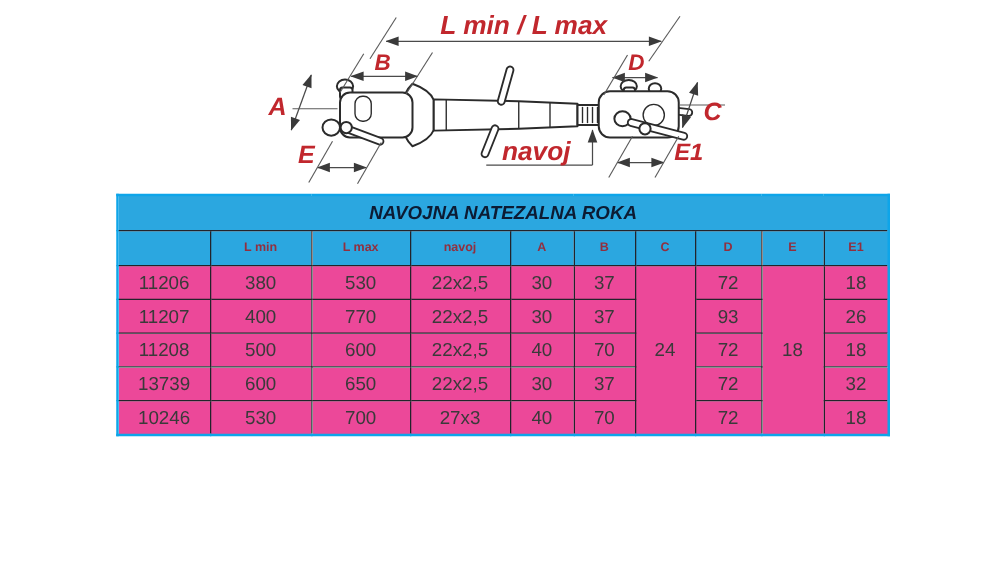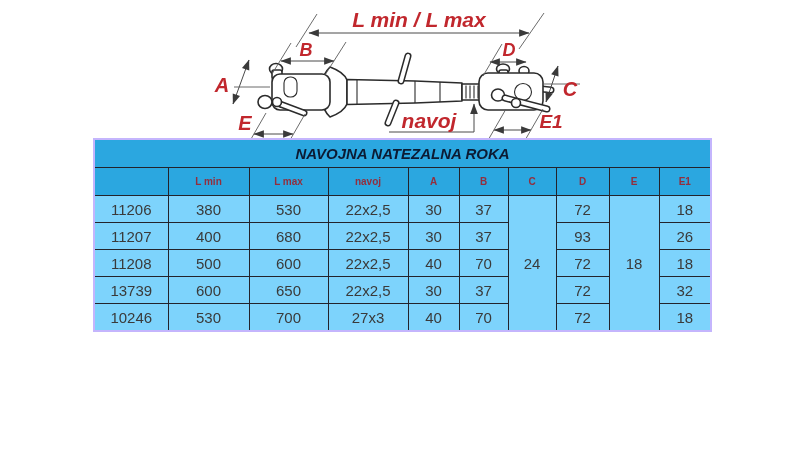--- a/index.html
+++ b/index.html
@@ -9,29 +9,29 @@
   #diagram{position:absolute;left:0;top:0;}
   .part{stroke:#2b2b2b;stroke-width:1.6;fill:#ffffff;stroke-linejoin:round;}
   .part-thin{stroke:#2b2b2b;stroke-width:1.1;fill:none;}
   .rod-out{stroke:#2b2b2b;stroke-width:7;stroke-linecap:round;fill:none;}
   .rod-in{stroke:#ffffff;stroke-width:4;stroke-linecap:round;fill:none;}
   .dim{stroke:#4a4a4a;stroke-width:1;fill:none;}
   .ext{stroke:#5a5a5a;stroke-width:0.9;fill:none;}
   .dim-label{fill:#c1272d;font-family:"Liberation Sans",sans-serif;
              font-style:italic;font-weight:bold;}
   
-  #spec-table{position:absolute;left:93px;top:138px;border-collapse:collapse;
-              table-layout:fixed;width:617px;border:2px solid #c4b5fd;}
+  #spec-table{position:absolute;left:93px;top:155px;border-collapse:collapse;
+              table-layout:fixed;width:617px;border:2px solid #0ea5e9;}
   #spec-table td{border:1px solid #23232b;text-align:center;vertical-align:middle;
                  padding:0;overflow:hidden;white-space:nowrap;}
   .title-row td{background:#2ba7e0;color:#0c1b33;font-weight:bold;font-style:italic;
                 font-size:15px;height:27px;border-color:#10243f;}
   .header-row td{background:#2ba7e0;color:#922f3e;font-weight:bold;font-size:10px;
                  height:27px;border-color:#10243f;}
-  .data-row td{background:#7dd3fc;color:#3a3a3a;font-size:15px;height:26px;}
+  .data-row td{background:#ec4899;color:#3a3a3a;font-size:15px;height:26px;}
 </style>
 </head>
 <body>
 
 <div id="stage">
 
   <svg id="diagram" width="800" height="152" viewBox="0 0 800 152">
     <defs>
       <marker id="arr" viewBox="0 0 10 8" markerWidth="11" markerHeight="9" refX="9.5" refY="4" orient="auto-start-reverse" markerUnits="userSpaceOnUse">
         <path d="M0.5,0.5 L10,4 L0.5,7.5 z" fill="#3a3a3a"></path>
@@ -167,21 +167,21 @@
         <td>30</td>
         <td>37</td>
         <td rowspan="5">24</td>
         <td>72</td>
         <td rowspan="5">18</td>
         <td>18</td>
       </tr>
       <tr class="data-row">
         <td>11207</td>
         <td>400</td>
-        <td>680</td>
+        <td>770</td>
         <td>22x2,5</td>
         <td>30</td>
         <td>37</td>
         <td>93</td>
         <td>26</td>
       </tr>
       <tr class="data-row">
         <td>11208</td>
         <td>500</td>
         <td>600</td>

